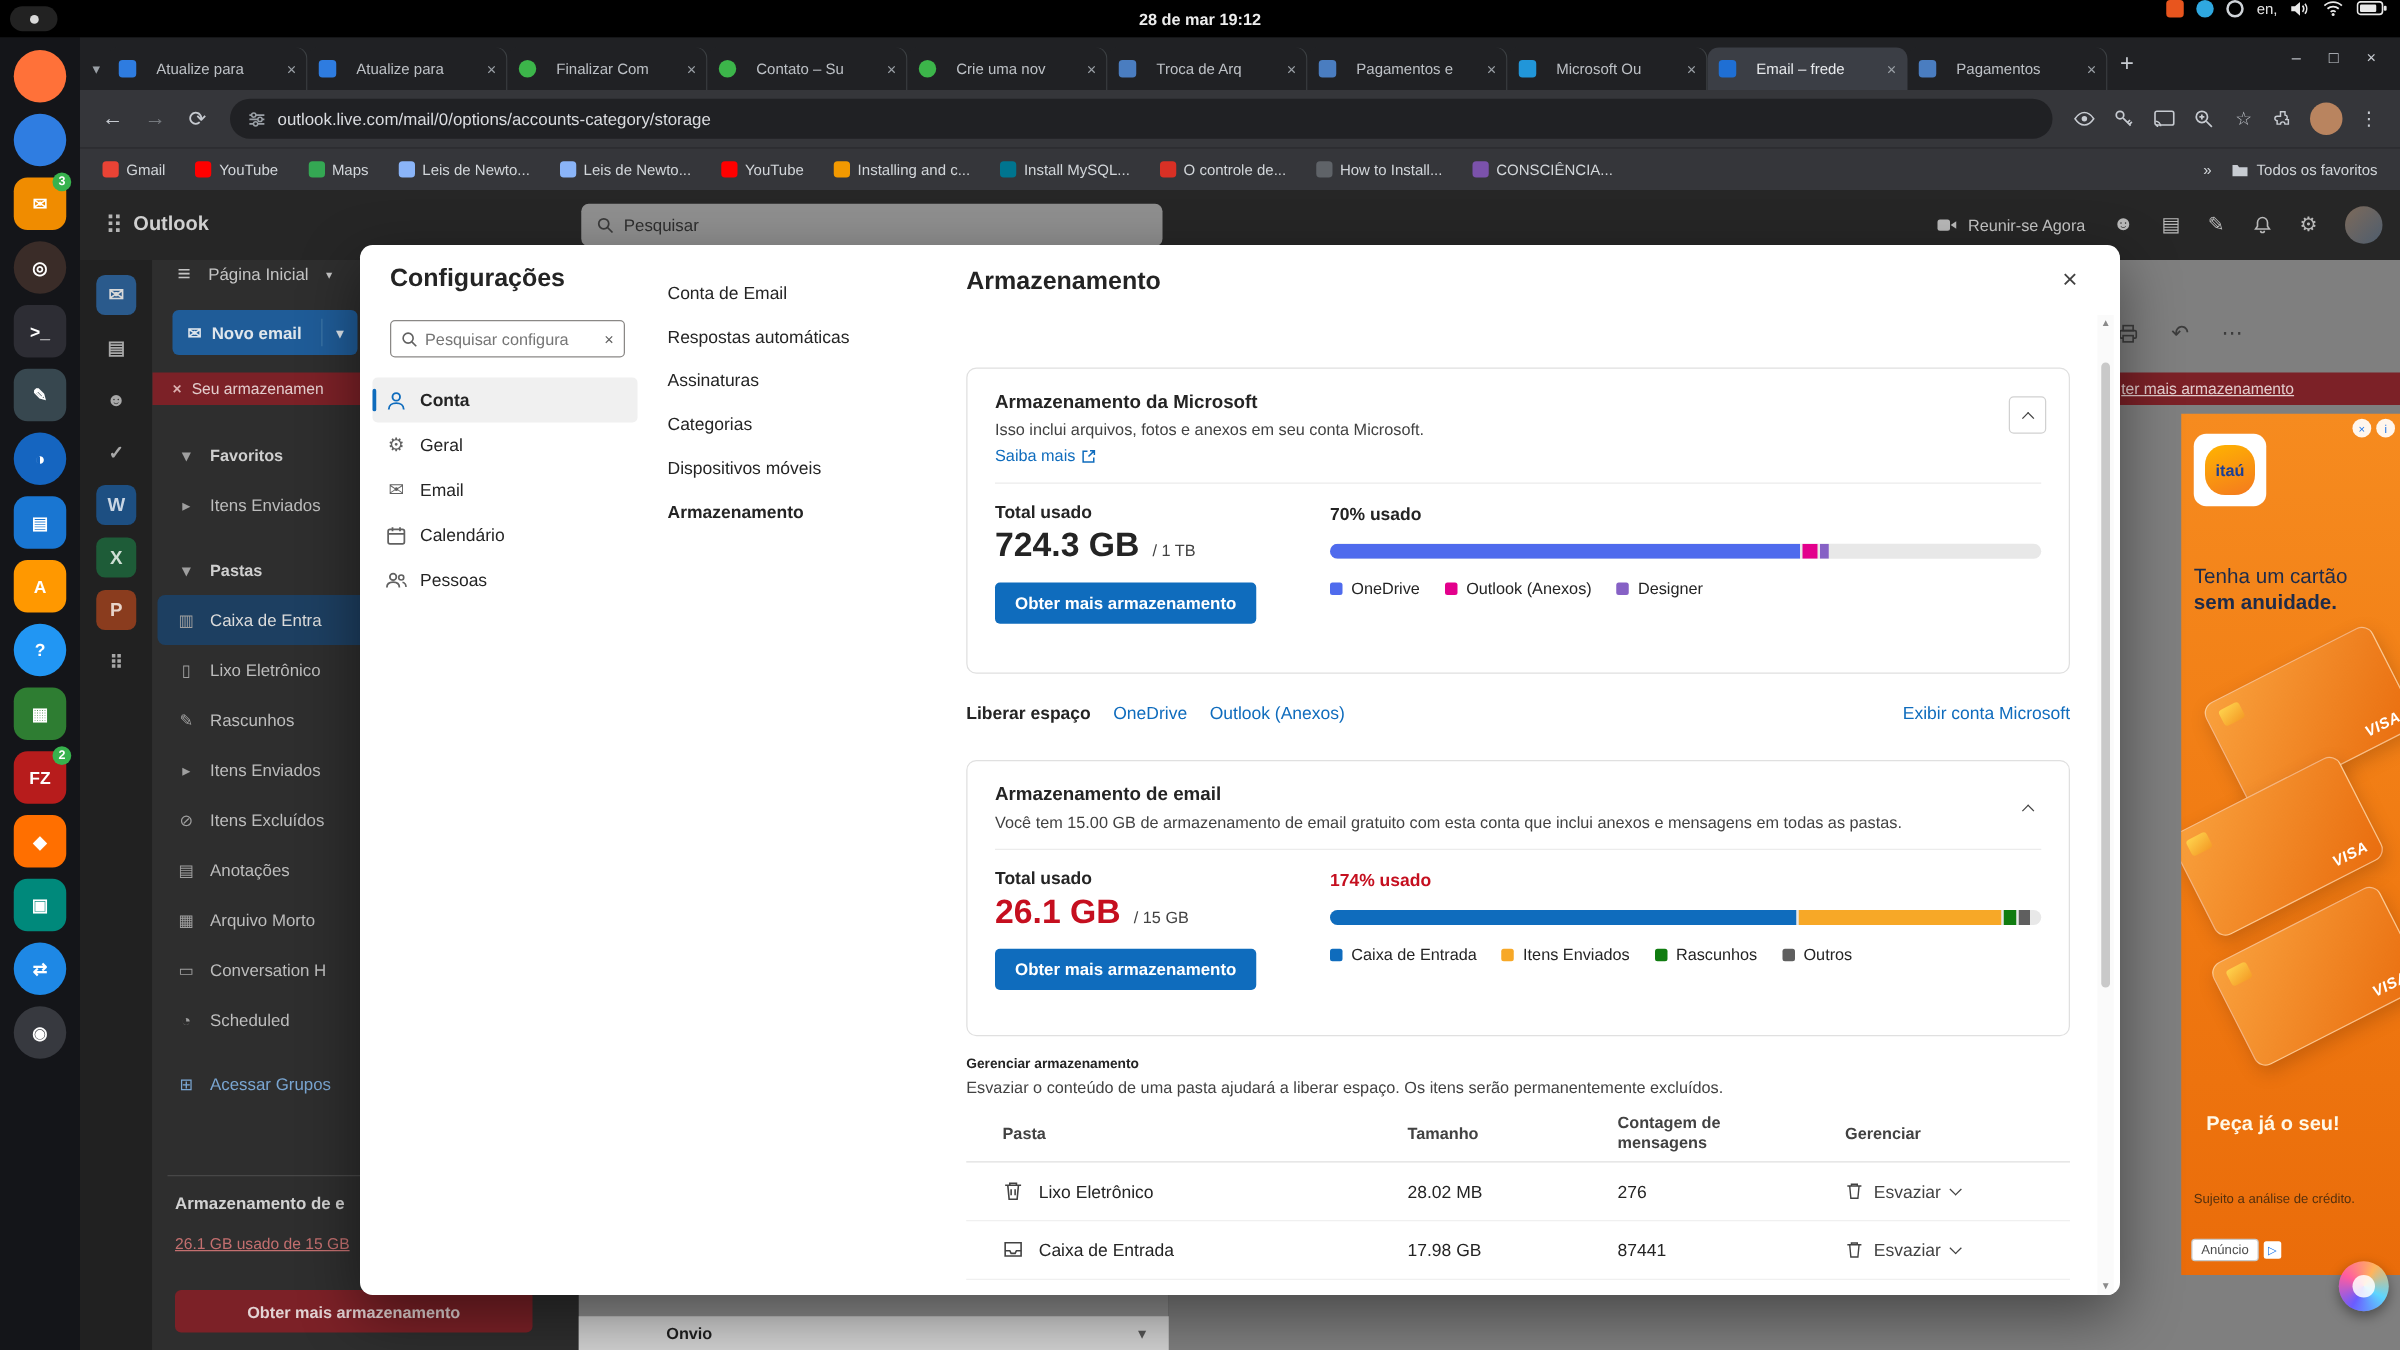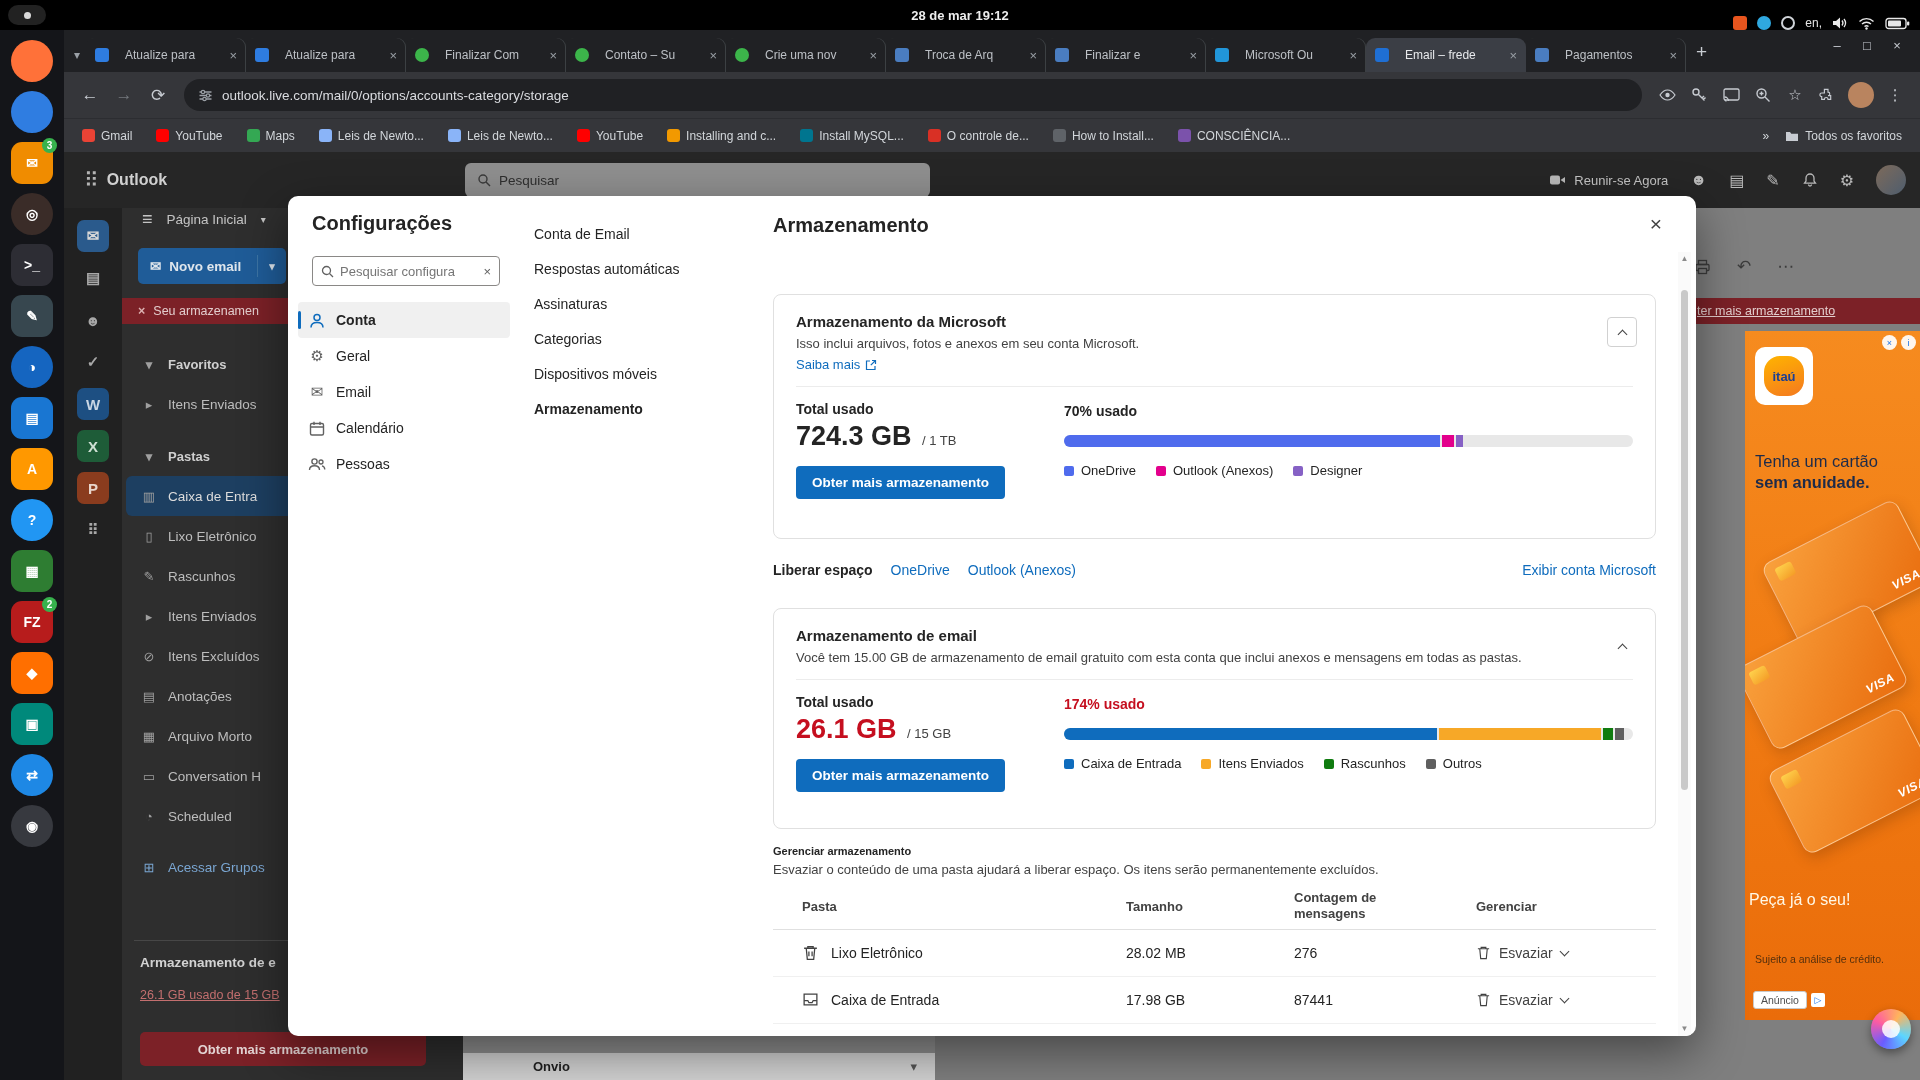--- a/index.html
+++ b/index.html
@@ -3,21 +3,21 @@
 <meta charset="utf-8">
 <style>
 *{box-sizing:border-box;margin:0;padding:0}
 html,body{background:#0b0b0d}
 #screen{position:relative;width:1920px;height:1080px;overflow:hidden;background:#17181b;font-family:"Liberation Sans",sans-serif;-webkit-font-smoothing:antialiased}
 
 #sysbar{position:absolute;left:0;top:0;width:1920px;height:30px;background:#000000;color:#ededed;display:flex;align-items:center;font-size:13px}
 #notch{position:absolute;left:8px;top:5px;width:38px;height:20px;border-radius:10px;background:#222;display:flex;align-items:center;justify-content:center}
 #notch i{width:7px;height:7px;border-radius:50%;background:#d9d9d9;display:block}
 #clock{position:absolute;left:0;right:0;text-align:center;font-weight:700}
-#tray{position:absolute;right:10px;top:0;height:30px;display:flex;align-items:flex-end;gap:10px}
+#tray{position:absolute;right:10px;top:0;height:30px;display:flex;align-items:flex-start;gap:10px}
 .tray-sq{width:14px;height:14px;border-radius:3px;background:#e8551e}
 .tray-ci{width:14px;height:14px;border-radius:50%;background:#2fa8e0}
 .tray-ring{width:14px;height:14px;border-radius:50%;border:2px solid #cfd3d8}
 #kbd{font-size:12px;color:#e5e5e5}
 
 #dock{position:absolute;left:0;top:30px;width:64px;height:1050px;background:#141519;display:flex;flex-direction:column;align-items:center;gap:9px;padding-top:10px}
 .dk{width:42px;height:42px;border-radius:11px;display:flex;align-items:center;justify-content:center;color:#fff;font-weight:700;font-size:14px;position:relative;flex:none}
 .dk.round{border-radius:50%}
 .dkb{position:absolute;right:-4px;top:-4px;min-width:15px;height:15px;border-radius:8px;background:#37b24d;color:#fff;font-size:10px;font-weight:700;display:flex;align-items:center;justify-content:center;padding:0 3px}
 .dkb:empty{display:none}
@@ -86,21 +86,21 @@
 #ad{position:absolute;left:1681px;top:179px;width:175px;height:689px;background:linear-gradient(180deg,#f68b1f,#f07a12 55%,#ea6c0a);overflow:hidden;z-index:20}
 #adctl{position:absolute;right:4px;top:4px;display:flex;gap:4px}
 #adctl span{width:15px;height:15px;border-radius:50%;background:rgba(255,255,255,.92);color:#1a73e8;font-size:9px;display:flex;align-items:center;justify-content:center}
 #adlogo{position:absolute;left:10px;top:16px;width:58px;height:58px;background:#fff;border-radius:10px;display:flex;align-items:center;justify-content:center}
 #adlogo .sq{width:40px;height:40px;border-radius:16px;background:linear-gradient(160deg,#ffb400,#f4791f);display:flex;align-items:center;justify-content:center;color:#1c3f94;font-weight:700;font-size:13px}
 #adhl{position:absolute;left:10px;top:120px;width:155px;color:#1d2b4a;font-size:16.5px;line-height:1.25}
 #adhl .b{font-weight:700}
 .ccard{position:absolute;width:150px;height:92px;border-radius:10px;background:linear-gradient(135deg,#f9a13d,#e96d0e);border:1.5px solid rgba(255,255,255,.45);transform:rotate(-27deg);box-shadow:0 6px 14px rgba(90,40,0,.25)}
 .ccard .chip{position:absolute;left:10px;top:8px;width:18px;height:14px;border-radius:3px;background:linear-gradient(160deg,#ffd34d,#f49b26)}
 .ccard .visa{position:absolute;right:10px;bottom:6px;color:#fff;font-weight:700;font-style:italic;font-size:12px;letter-spacing:.5px}
-#adcta{position:absolute;left:4px;top:560px;color:#fff8e7;font-size:16px;font-weight:400}
+#adcta{position:absolute;left:20px;top:560px;color:#fff8e7;font-size:16px;font-weight:700}
 #addisc{position:absolute;left:10px;top:622px;color:#56300d;font-size:10.5px}
 #adbadge{position:absolute;left:8px;top:660px;display:flex;align-items:center;gap:4px}
 #adbadge .bdg{background:#fff;border:1px solid #c9c9c9;border-radius:3px;font-size:10.5px;color:#4d4d4d;padding:2px 7px}
 #adbadge .ach{width:14px;height:14px;border-radius:2px;background:#fff;color:#1a73e8;font-size:9px;display:flex;align-items:center;justify-content:center}
 #copilot{position:absolute;left:1807px;top:857px;width:40px;height:40px;border-radius:50%;background:conic-gradient(from 210deg,#6a5cff,#ff5ca0,#ffb45c,#5cd6ff,#6a5cff);z-index:30;box-shadow:0 4px 10px rgba(0,0,0,.4)}
 #copilot i{position:absolute;left:11px;top:11px;width:18px;height:18px;border-radius:50%;background:rgba(255,255,255,.85);display:block}
 
 #dlg{position:absolute;left:224px;top:44px;width:1408px;height:840px;background:#fff;border-radius:10px;box-shadow:0 16px 48px rgba(0,0,0,.45);z-index:40;color:#242424;overflow:hidden}
 #dlgtitle{position:absolute;left:24px;top:16px;font-size:20px;font-weight:700}
 #dlgsearch{position:absolute;left:24px;top:60px;width:188px;height:30px;border:1px solid #8a8886;border-radius:4px;display:flex;align-items:center;gap:6px;padding:0 8px}
@@ -274,21 +274,21 @@
         <span class="ttl">Crie uma nov</span>
         <span class="tx">×</span>
       </div>
     <div class="tab">
         <span class="fav" style="background: rgb(74, 125, 192);"></span>
         <span class="ttl">Troca de Arq</span>
         <span class="tx">×</span>
       </div>
     <div class="tab">
         <span class="fav" style="background: rgb(74, 125, 192);"></span>
-        <span class="ttl">Finalizar e</span>
+        <span class="ttl">Pagamentos e</span>
         <span class="tx">×</span>
       </div>
     <div class="tab">
         <span class="fav" style="background: rgb(33, 150, 217);"></span>
         <span class="ttl">Microsoft Ou</span>
         <span class="tx">×</span>
       </div>
     <div class="tab active">
         <span class="fav" style="background: rgb(31, 111, 212);"></span>
         <span class="ttl">Email – frede</span>

